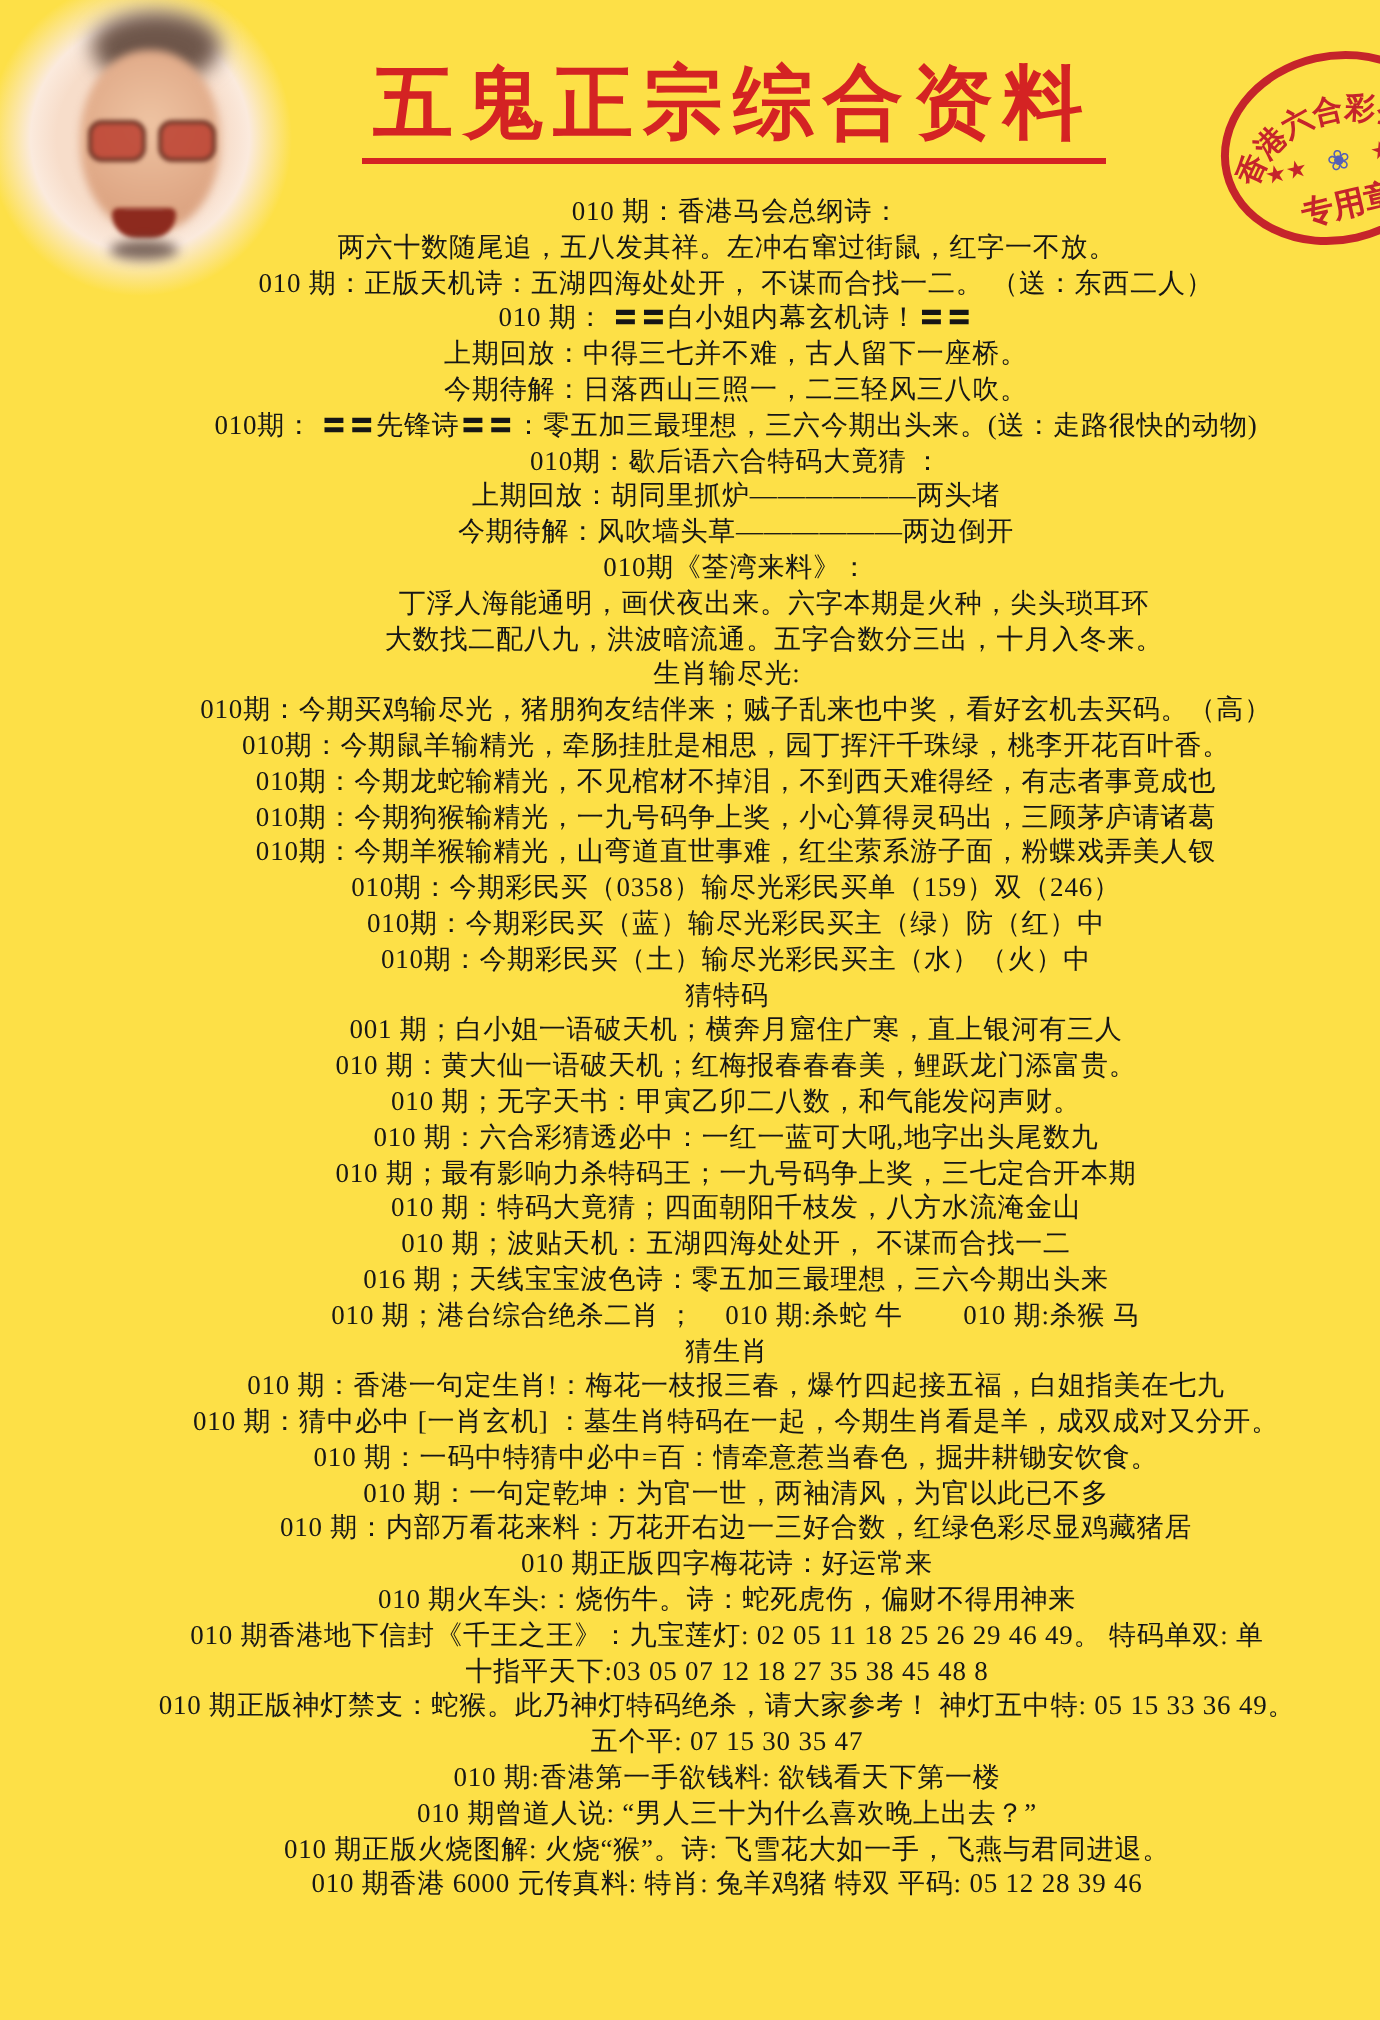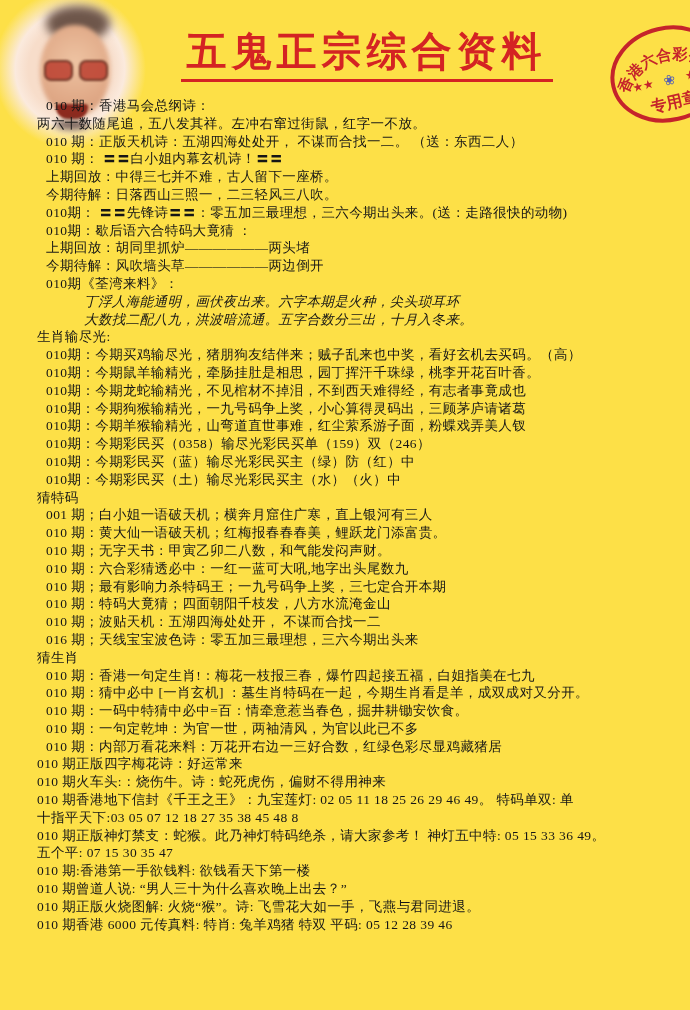--- a/index.html
+++ b/index.html
@@ -35,25 +35,25 @@
     display:inline-block;font-size:40px;font-weight:bold;letter-spacing:5px;
     color:#d42323;border-bottom:3px solid #d42323;padding:0 6px 3px 6px;line-height:1.2;
   }
   
   .stamp{position:absolute;right:4px;top:18px;width:122px;height:112px;z-index:2;
     transform:rotate(-13deg);}
   
   .body{position:absolute;left:0;top:97px;width:690px;z-index:3;}
   .line{
     white-space:pre;font-size:13.5px;line-height:17.8px;height:17.8px;
-    letter-spacing:0.4px;color:#161616;
+    letter-spacing:0.4px;color:#161616;text-align:center;
   }
   .ind0{padding-left:37px;}
   .ind1{padding-left:46px;}
-  .ind2{padding-left:84px;font-style:italic;}
+  .ind2{padding-left:84px;}
 </style>
 </head>
 <body>
 
 <div class="page">
 
   <div class="photo">
     <div class="halo"></div>
     <div class="hair"></div>
     <div class="face"></div>
@@ -109,20 +109,21 @@
       <div class="line ind1">010期：今期彩民买（土）输尽光彩民买主（水）（火）中</div>
       <div class="line ind0">猜特码</div>
       <div class="line ind1">001 期；白小姐一语破天机；横奔月窟住广寒，直上银河有三人</div>
       <div class="line ind1">010 期：黄大仙一语破天机；红梅报春春春美，鲤跃龙门添富贵。</div>
       <div class="line ind1">010 期；无字天书：甲寅乙卯二八数，和气能发闷声财。</div>
       <div class="line ind1">010 期：六合彩猜透必中：一红一蓝可大吼,地字出头尾数九</div>
       <div class="line ind1">010 期；最有影响力杀特码王；一九号码争上奖，三七定合开本期</div>
       <div class="line ind1">010 期：特码大竟猜；四面朝阳千枝发，八方水流淹金山</div>
       <div class="line ind1">010 期；波贴天机：五湖四海处处开， 不谋而合找一二</div>
       <div class="line ind1">016 期；天线宝宝波色诗：零五加三最理想，三六今期出头来</div>
+      <div class="line ind1">010 期；港台综合绝杀二肖 ；    010 期:杀蛇 牛        010 期:杀猴 马</div>
       <div class="line ind0">猜生肖</div>
       <div class="line ind1">010 期：香港一句定生肖!：梅花一枝报三春，爆竹四起接五福，白姐指美在七九</div>
       <div class="line ind1">010 期：猜中必中 [一肖玄机] ：墓生肖特码在一起，今期生肖看是羊，成双成对又分开。</div>
       <div class="line ind1">010 期：一码中特猜中必中=百：情牵意惹当春色，掘井耕锄安饮食。</div>
       <div class="line ind1">010 期：一句定乾坤：为官一世，两袖清风，为官以此已不多</div>
       <div class="line ind1">010 期：内部万看花来料：万花开右边一三好合数，红绿色彩尽显鸡藏猪居</div>
       <div class="line ind0">010 期正版四字梅花诗：好运常来</div>
       <div class="line ind0">010 期火车头:：烧伤牛。诗：蛇死虎伤，偏财不得用神来</div>
       <div class="line ind0">010 期香港地下信封《千王之王》：九宝莲灯: 02 05 11 18 25 26 29 46 49。 特码单双: 单</div>
       <div class="line ind0">十指平天下:03 05 07 12 18 27 35 38 45 48 8</div>

